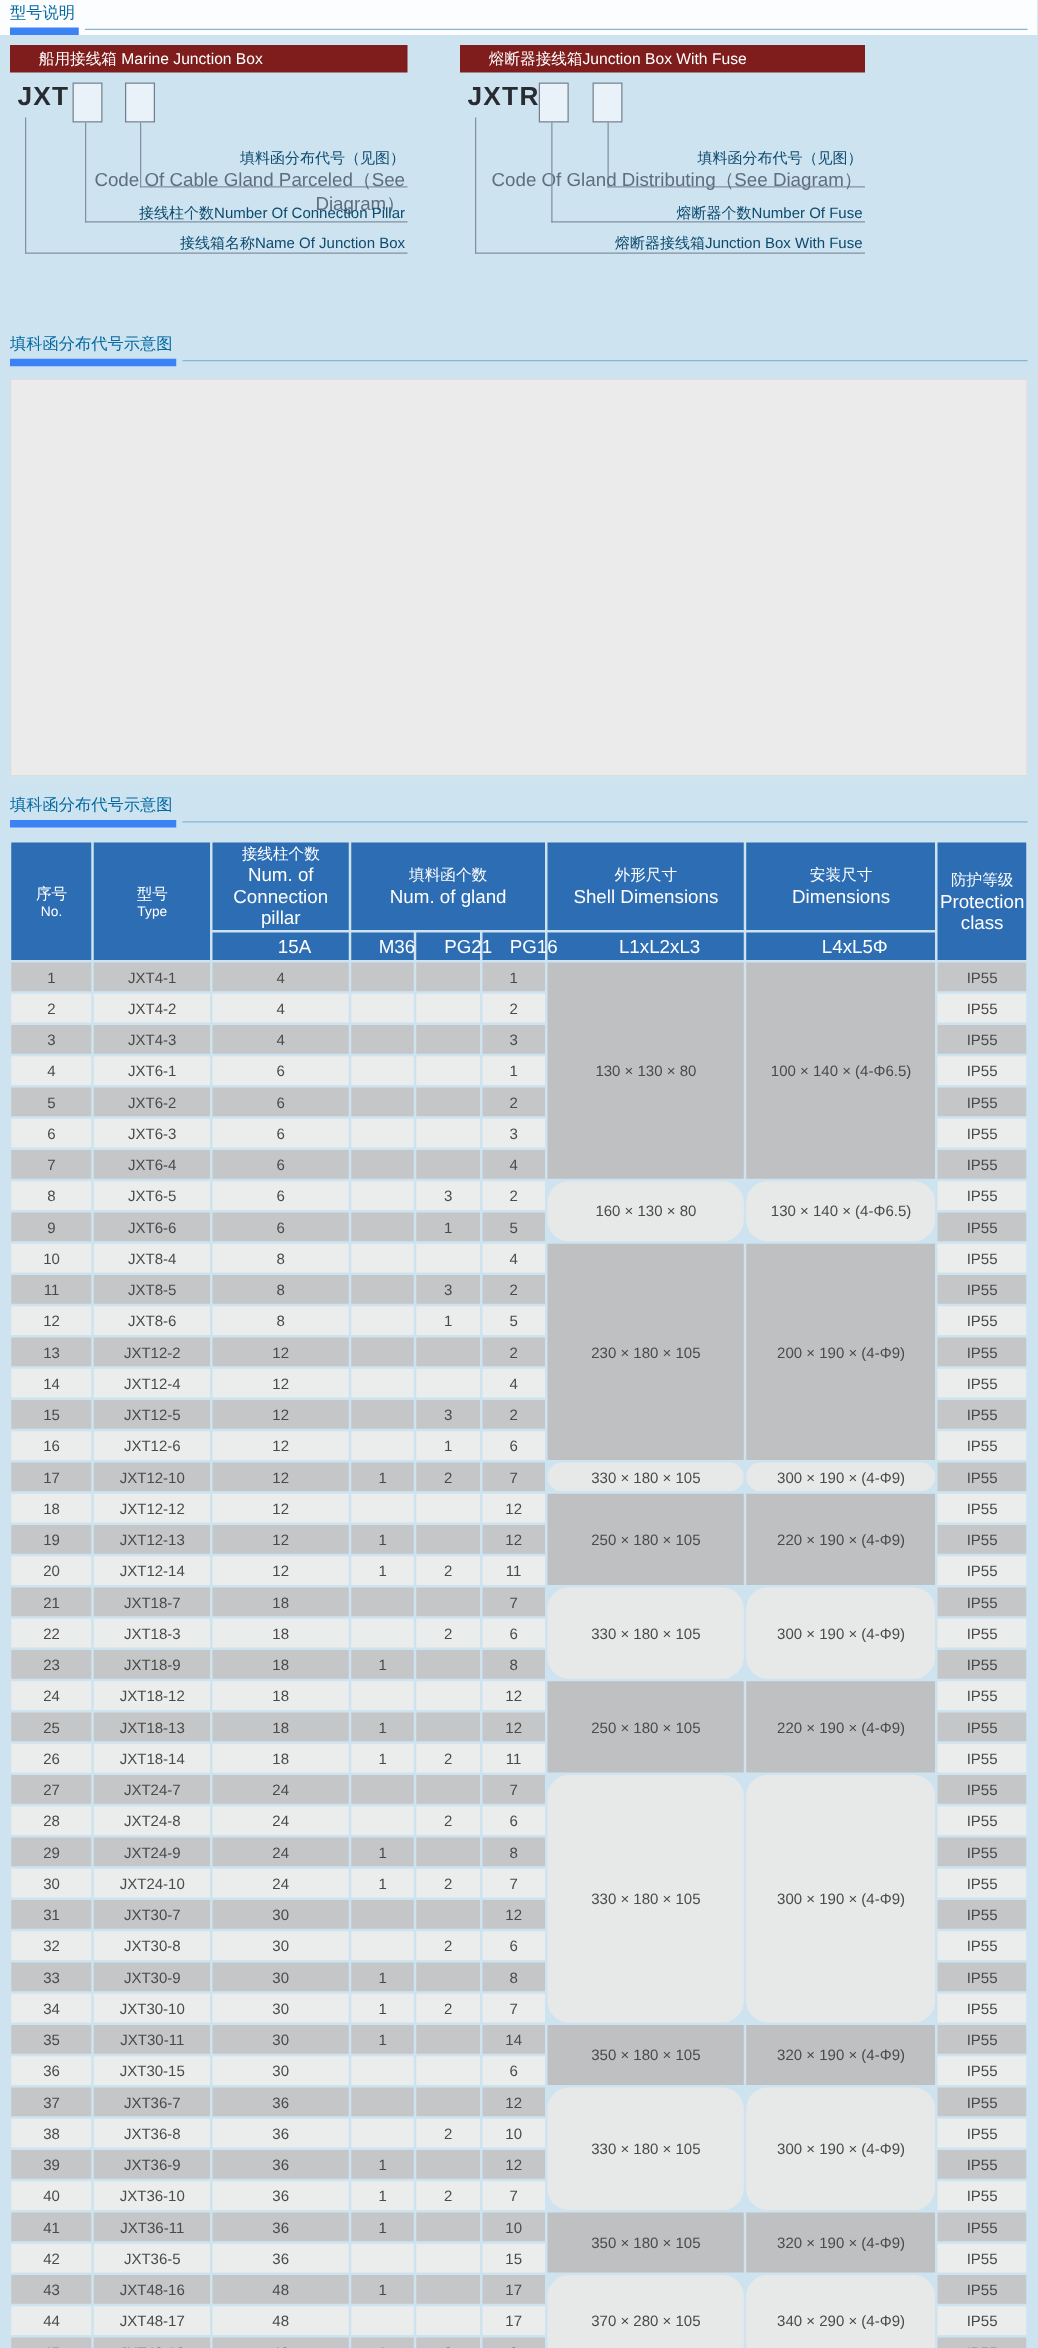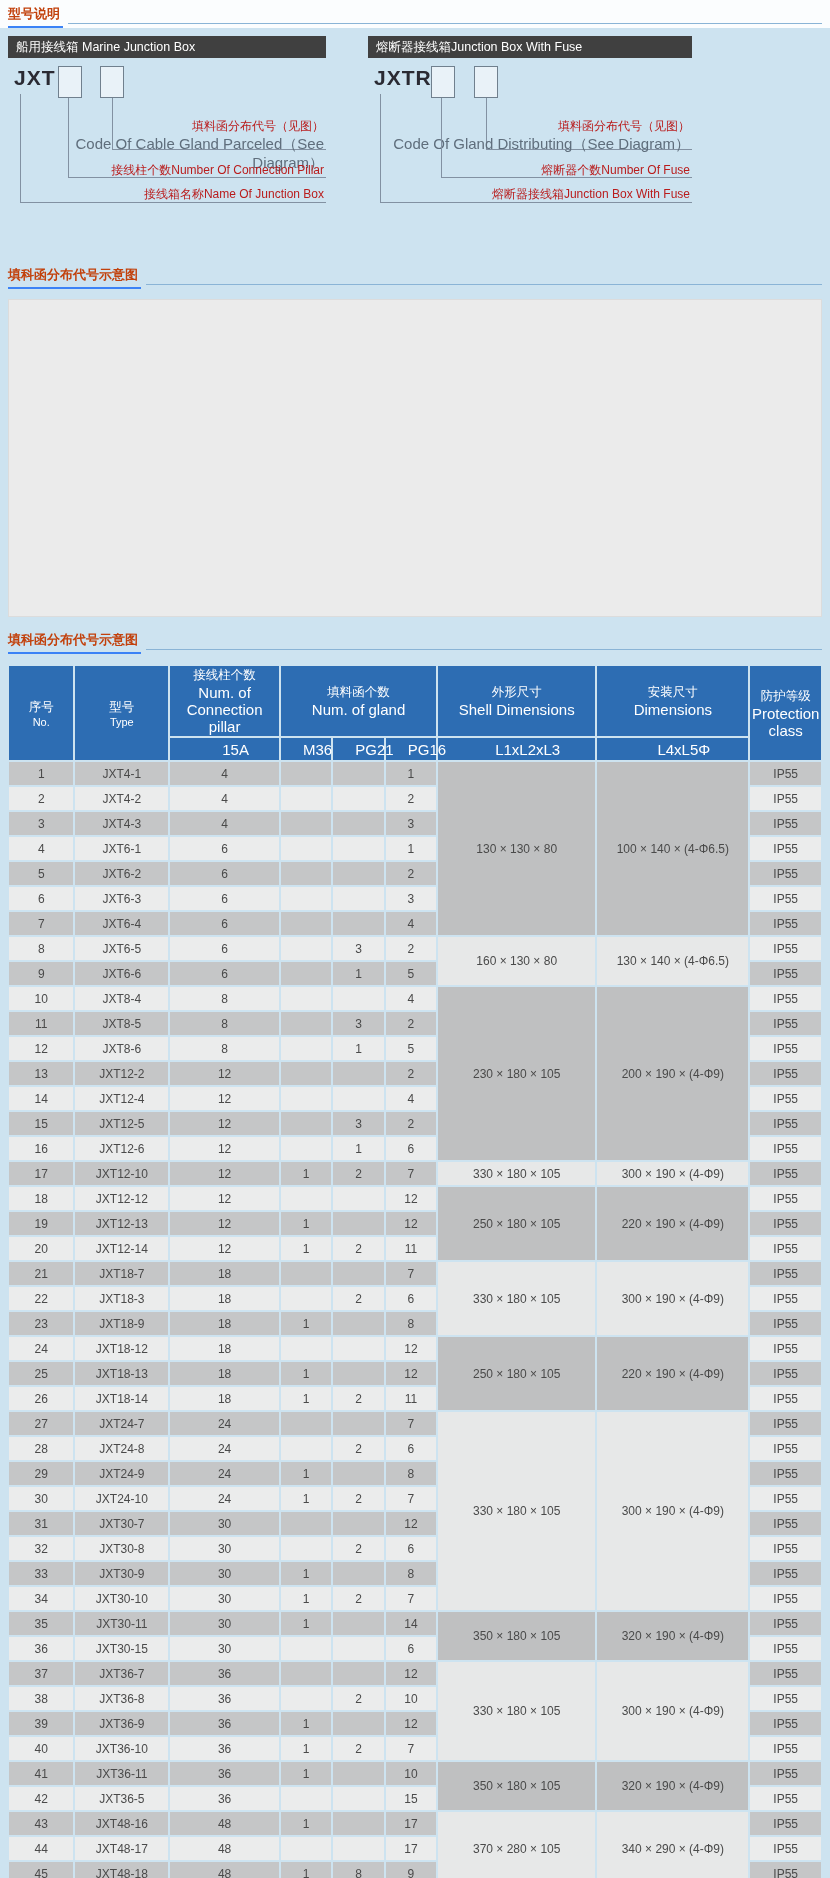--- a/index.html
+++ b/index.html
@@ -2,49 +2,49 @@
 <html><head>
 <meta charset="utf-8">
 <style>
   * { margin:0; padding:0; box-sizing:border-box; }
   body {
     width:830px; min-height:1878px; background:#cde3f0;
     font-family:"Liberation Sans", sans-serif; color:#444;
   }
   .title-strip { background:#fbfdfe; height:28px; display:flex; align-items:flex-end; padding:0 8px; }
   .title-row { display:flex; align-items:flex-end; padding:0 8px; margin-top:46px; }
-  .sec-title { font-size:13px; font-weight:bold; color:#c2410c; border-bottom:2px solid #3b82f6; padding:0 3px 3px 0; white-space:nowrap; }
+  .sec-title { font-size:13px; font-weight:normal; color:#0369a1; border-bottom:6px solid #3b82f6; padding:0 3px 3px 0; white-space:nowrap; }
   .thin-rule { flex:1; border-bottom:1px solid #8ab4d6; margin:0 0 4px 5px; }
 
   
   .model-section { position:relative; height:184px; margin-top:8px; }
   .mpanel { position:absolute; top:0; height:184px; }
-  .mbar { height:22px; background:#404040; color:#fff; font-size:12.5px; line-height:22px; padding-left:8px; white-space:nowrap; }
+  .mbar { height:22px; background:#7f1d1d; color:#fff; font-size:12.5px; line-height:22px; padding-left:23px; white-space:nowrap; }
   .mcode { position:absolute; left:6px; top:30px; font-size:21px; font-weight:bold; color:#2a2a33; letter-spacing:1px; }
   .mbox { position:absolute; top:30px; width:24px; height:32px; border:1px solid #70808e; background:#e9f2f8; }
   .lbl { position:absolute; right:2px; text-align:right; }
-  .lzh { font-size:12px; color:#b91c1c; }
+  .lzh { font-size:12px; color:#0c4a6e; }
   .len { font-size:15px; color:#5f6e7c; }
   .rule { position:absolute; right:0; border-bottom:1px solid #8291a2; }
   .vline { position:absolute; border-left:1px solid #8291a2; width:0; }
 
   
   .dpanel { position:relative; height:318px; margin:10px 8px 0 8px; background:#ebebeb; border:1px solid #dcdcdc; }
 
   
   .spec-table { border-collapse:separate; border-spacing:2px; table-layout:fixed; width:816px; margin:10px 7px 0 7px; }
   .spec-table th { background:#2d6db3; color:#fff; font-weight:normal; vertical-align:middle; padding:1px 0; }
   .spec-table th .zh { font-size:12.5px; display:block; }
   .spec-table th .en { font-size:15px; display:block; }
   .spec-table tr.subhead th { font-size:15px; height:22px;padding-left:22px; }
   .spec-table td { text-align:center; font-size:12px; color:#4a4a4a; height:23px; white-space:nowrap; overflow:hidden; }
   .c-gray { background:#c5c6c7; }
   .c-light { background:#ebecec; }
   .g-gray { background:#bfc0c1; }
-  .g-light { background:#e7e8e8; }
+  .g-light { background:#e7e8e8;border-radius:17px; }
 </style>
 </head>
 <body>
 
 <div class="title-strip">
   <span class="sec-title">型号说明</span>
   <span class="thin-rule"></span>
 </div>
 
 <div class="model-section">

